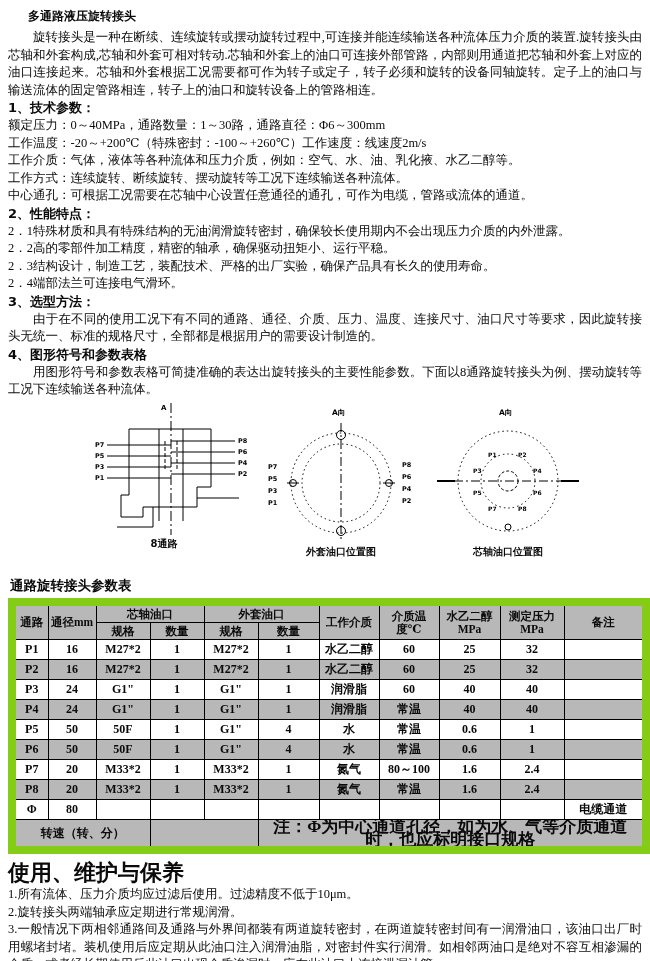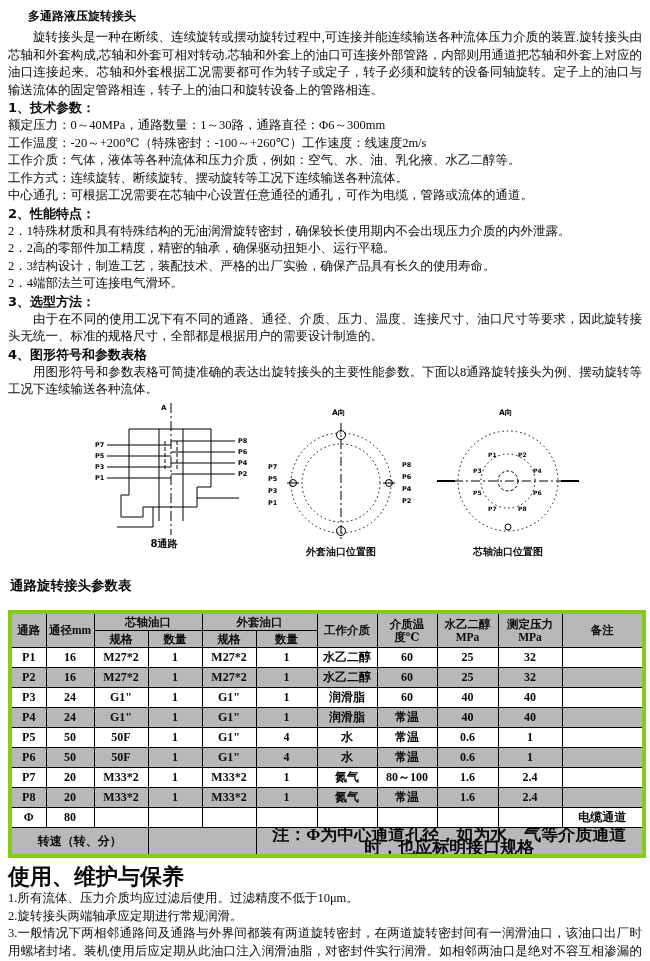--- a/index.html
+++ b/index.html
@@ -14,28 +14,28 @@
   .sec-h{font-family:"DejaVu Sans","Liberation Sans",sans-serif;
          font-weight:bold;font-size:13px;line-height:18px;}
   .pline{white-space:normal;}
   
   .diagrams{position:relative;height:170px;margin-top:2px;}
   .dcaption{position:absolute;font-size:10px;font-weight:bold;text-align:center;
             font-family:"DejaVu Sans","Liberation Sans",sans-serif;}
   svg text{font-family:"DejaVu Sans","Liberation Sans",sans-serif;}
   
   .tbl-title{font-family:"DejaVu Sans","Liberation Sans",sans-serif;
-             font-weight:bold;font-size:13.5px;margin:6px 0 16px 2px;}
+             font-weight:bold;font-size:13.5px;margin:6px 0 4px 2px;}
   table{border-collapse:collapse;table-layout:fixed;width:634px;
         font-family:"Liberation Serif","DejaVu Serif",serif;}
   td,th{border:1px solid #000;text-align:center;vertical-align:middle;
         font-size:12px;font-weight:bold;padding:0 1px;height:19px;
         overflow:hidden;line-height:13px;}
   thead th{background:#b8b8b8;font-size:11.5px;height:16px;}
-  table{border:4px solid #84cc16;}
+  table{border:8px solid #84cc16;}
   tr.shade td{background:#b8b8b8;}
   td.note{text-align:center;font-size:17px;}
   
   .maint-h{font-family:"DejaVu Sans","Liberation Sans",sans-serif;
            font-size:22px;font-weight:bold;margin:8px 0 2px 0;line-height:22px;}
 </style>
 </head>
 <body>
 
 <div class="page">

